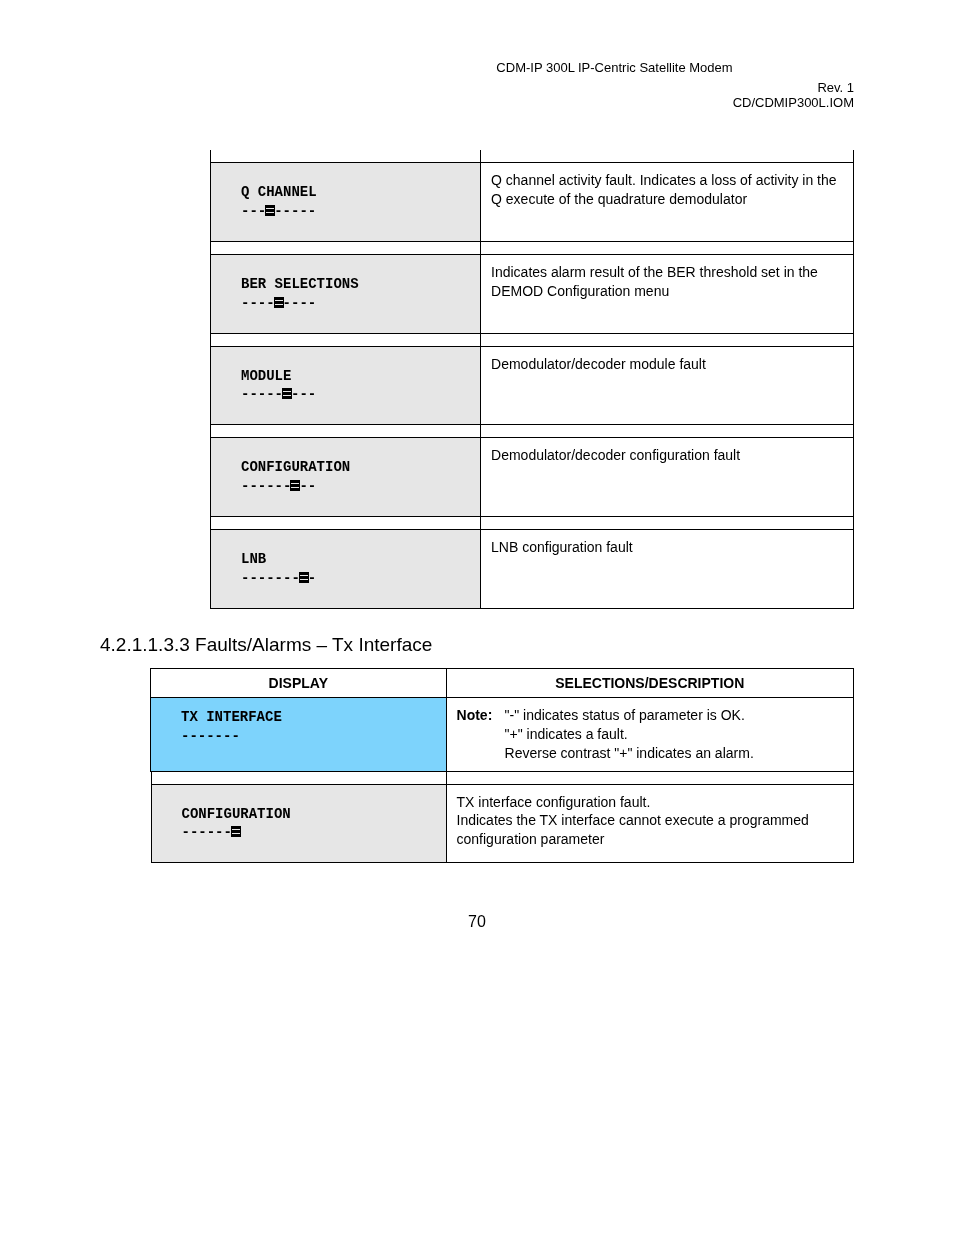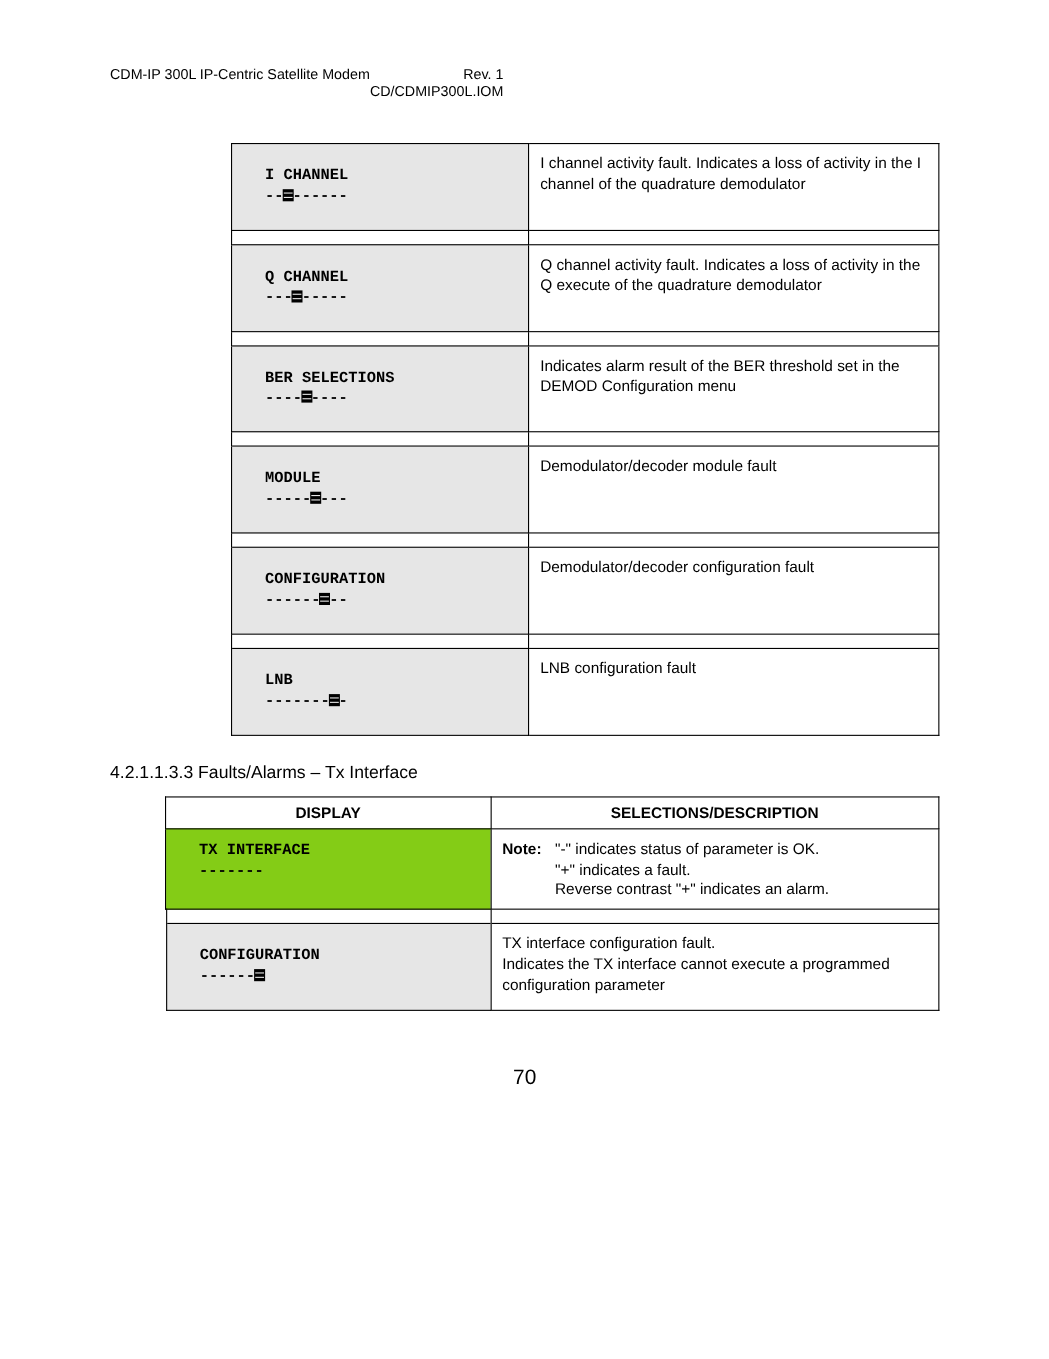--- a/index.html
+++ b/index.html
@@ -6,25 +6,25 @@
     font-family: Arial, Helvetica, sans-serif;
     background: #fff;
     margin: 0;
     padding: 60px 100px 40px 100px;
     width: 954px;
     box-sizing: border-box;
     color: #000;
   }
   .header-row {
     display: flex;
-    justify-content: flex-start;
+    justify-content: flex-end;
     font-size: 13px;
     margin-bottom: 40px;
   }
-  .header-right { text-align: right; }
+  .header-right { text-align: right; margin-top: 20px; }
   table {
     border-collapse: collapse;
     width: 100%;
   }
   .table1 {
     margin-left: 110px;
     width: calc(100% - 110px);
   }
   .table2 {
     margin-left: 50px;
@@ -64,21 +64,21 @@
   }
   .spacer-cell {
     border-left: 1px solid #000;
     border-right: 1px solid #000;
     border-top: none;
     border-bottom: none;
     height: 12px;
     padding: 0;
   }
   .section-heading {
-    font-size: 16px;
+    font-size: 19px;
     margin: 25px 0 12px 0;
   }
   th {
     text-align: center;
     font-weight: bold;
     padding: 6px;
   }
   .note-label {
     font-weight: bold;
     display: inline-block;
@@ -90,27 +90,27 @@
     width: calc(100% - 55px);
     vertical-align: top;
   }
   .sub-indent {
     width: 60px;
     border: none !important;
     background: #fff;
     padding: 0;
   }
   .plain-display {
-    background: #84cc16;
+    background: #7dd3fc;
     padding-top: 10px;
     padding-bottom: 24px;
   }
   .page-num {
     text-align: center;
-    font-size: 19px;
+    font-size: 16px;
     margin-top: 50px;
   }
   .blk {
     display: inline-block;
     width: 10px; height: 11px;
     background: #000;
     vertical-align: -1px;
     margin: 0 -1px;
     position: relative;
   }
@@ -130,27 +130,20 @@
 <div class="header-row">
   <div>CDM-IP 300L IP-Centric Satellite Modem</div>
   <div class="header-right">
     <div>Rev. 1</div>
     <div>CD/CDMIP300L.IOM</div>
   </div>
 </div>
 
 <table class="table1">
   <tbody id="t1body">
-      <tr>
-        <td class="display-cell">
-          <div class="display-text">I CHANNEL</div>
-          <div class="display-text">--<span class="blk"></span>------</div>
-        </td>
-        <td class="desc-cell">I channel activity fault. Indicates a loss of activity in the I channel of the quadrature demodulator</td>
-      </tr>
       <tr>
         <td class="spacer-cell"></td>
         <td class="spacer-cell"></td>
       </tr>
       <tr>
         <td class="display-cell">
           <div class="display-text">Q CHANNEL</div>
           <div class="display-text">---<span class="blk"></span>-----</div>
         </td>
         <td class="desc-cell">Q channel activity fault. Indicates a loss of activity in the Q execute of the quadrature demodulator</td>

